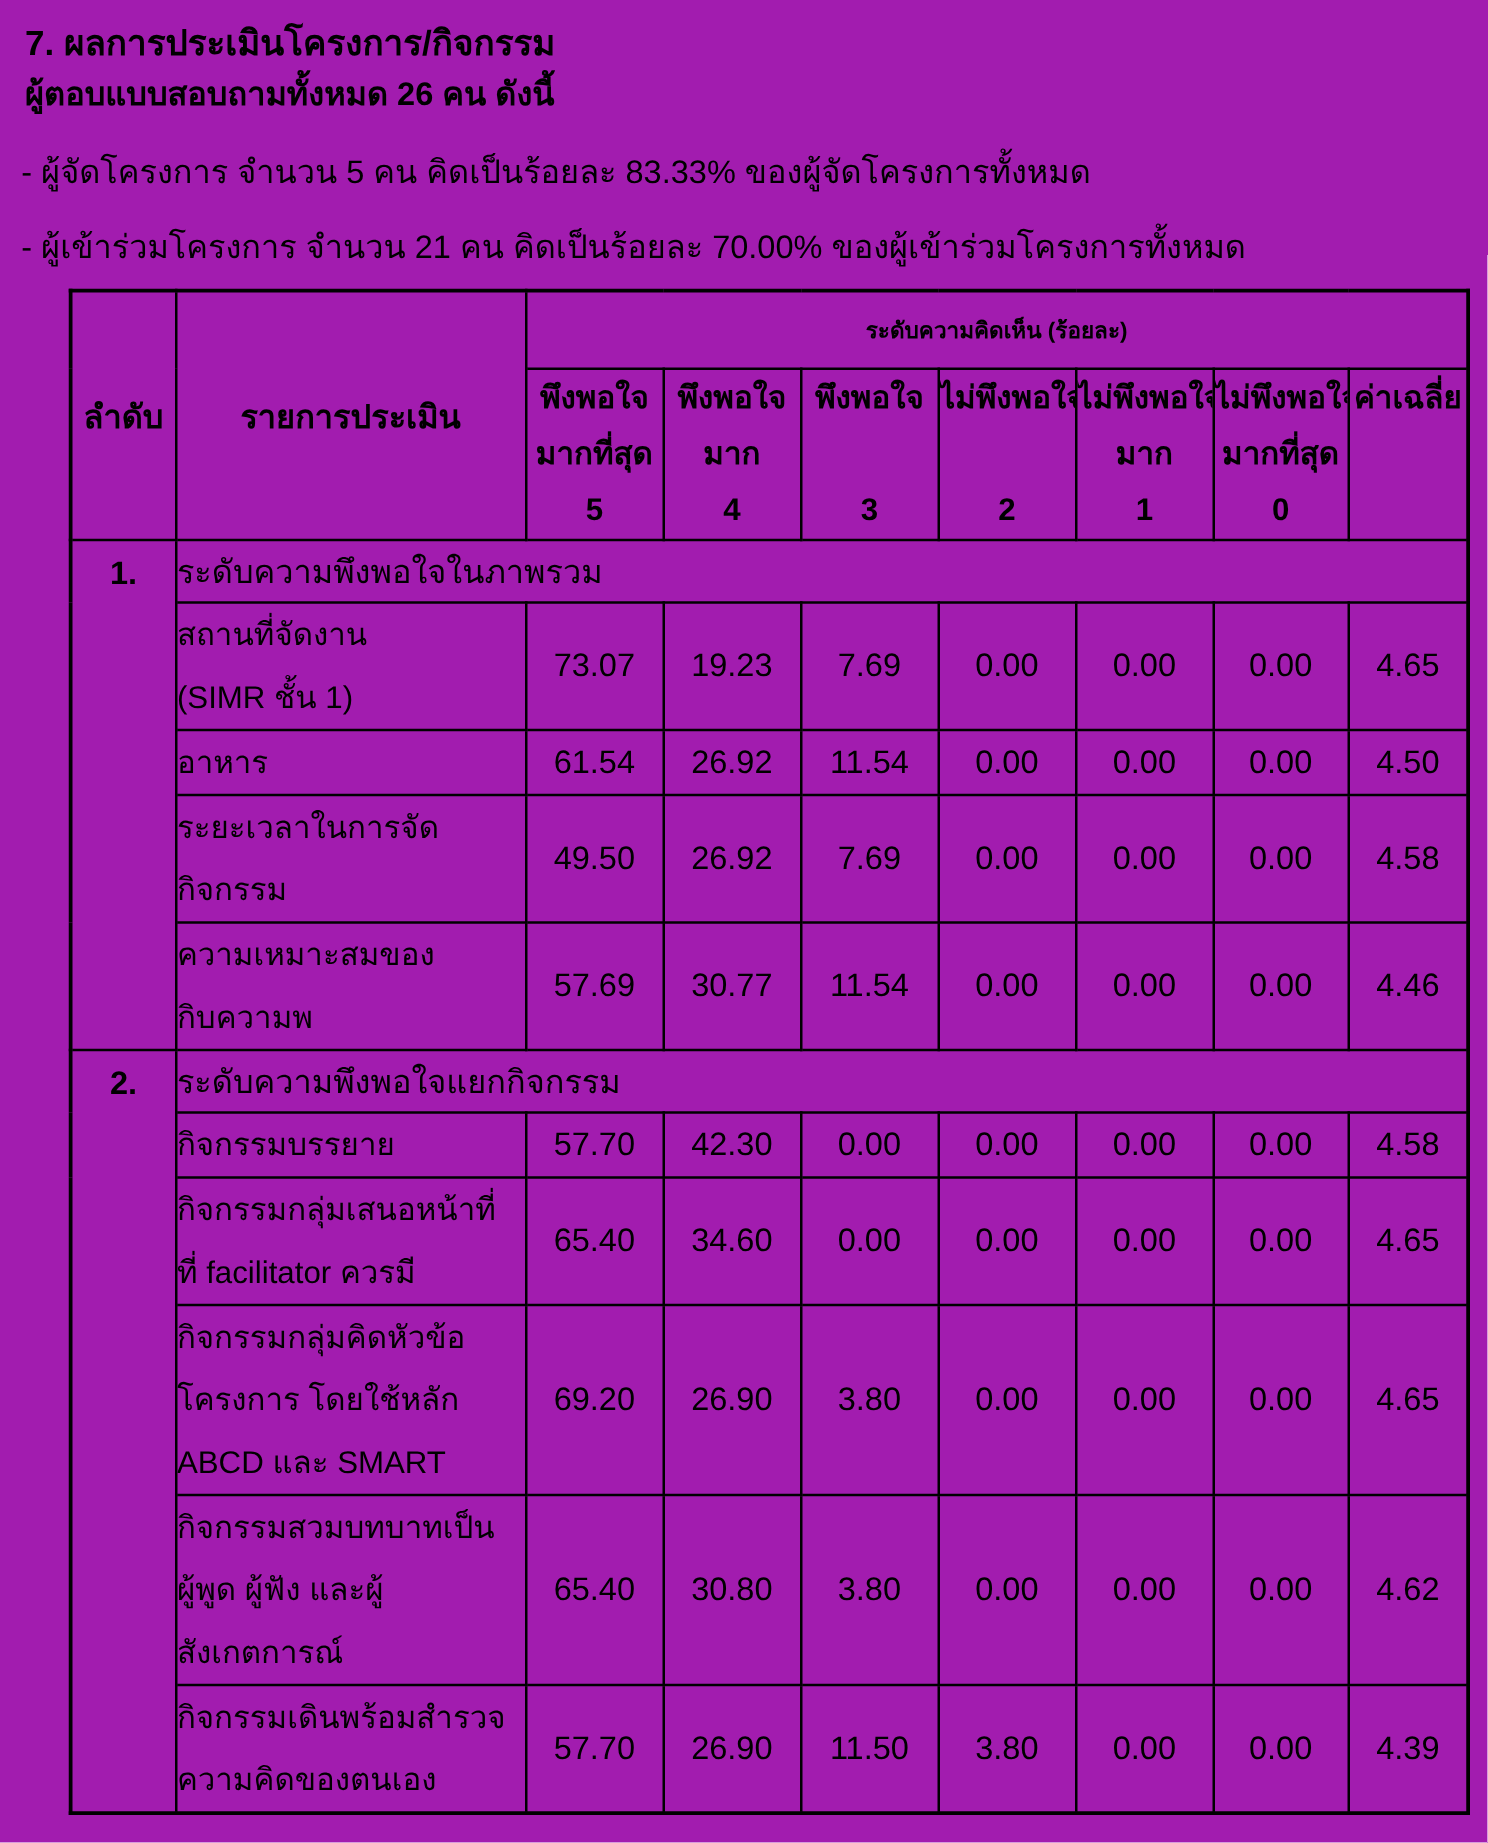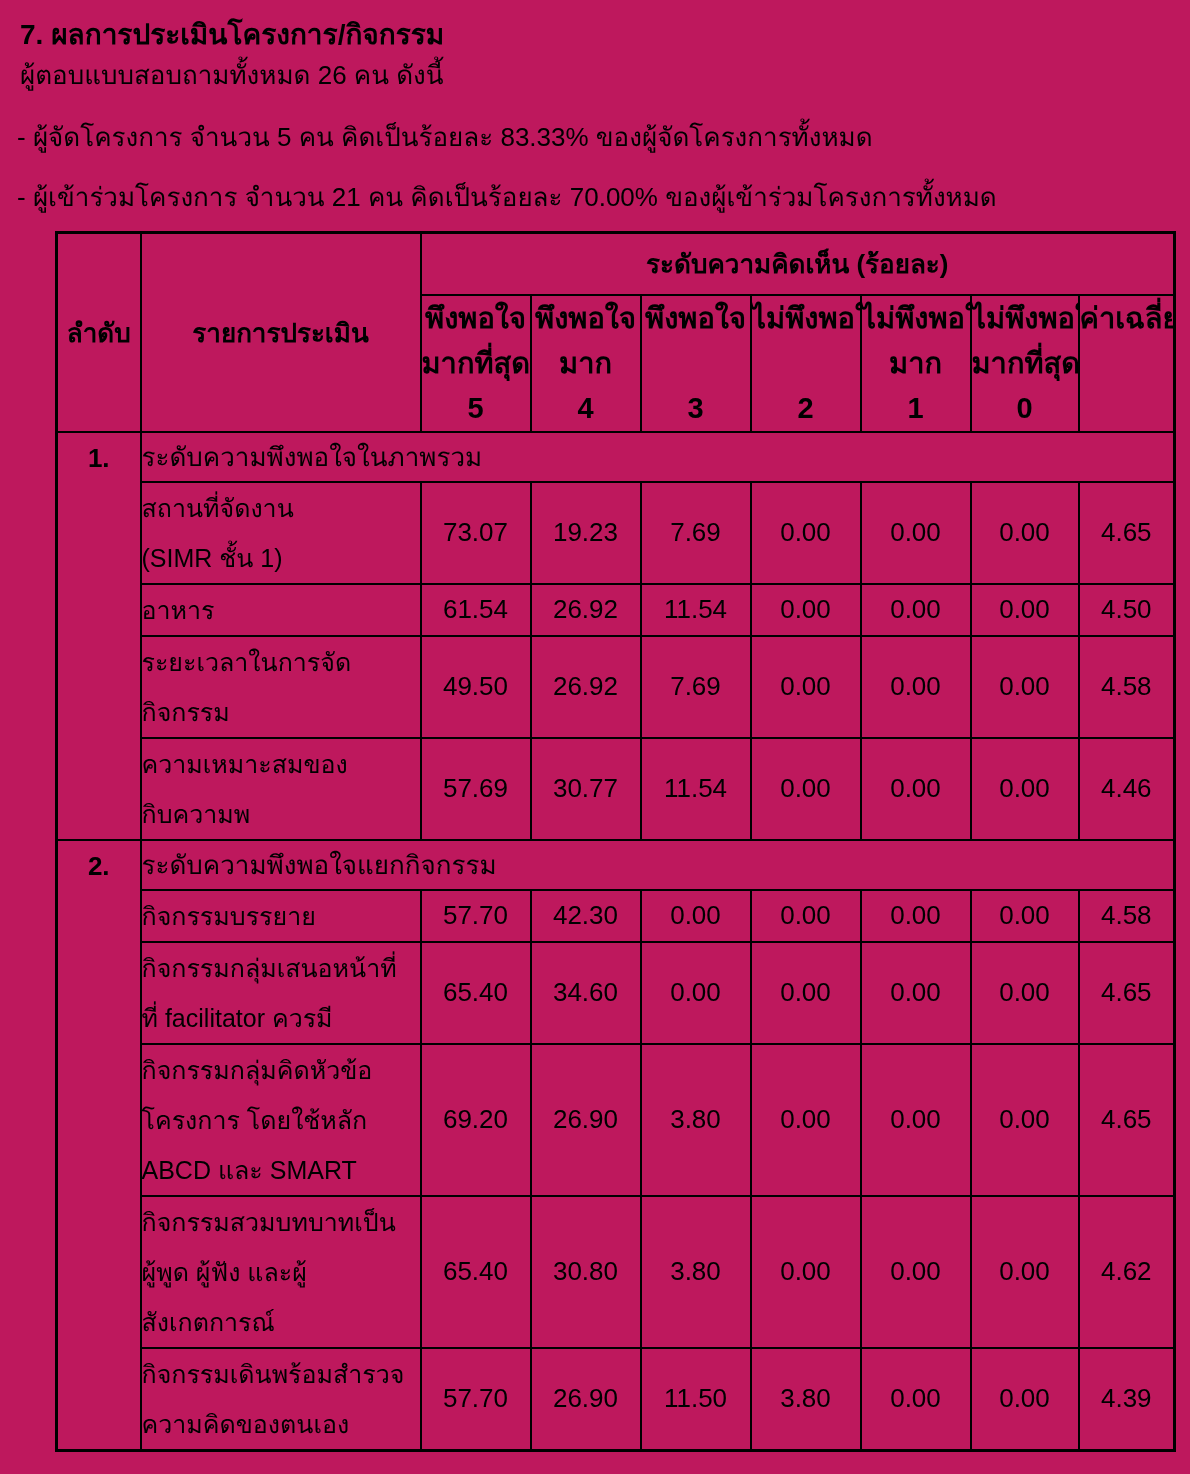--- a/index.html
+++ b/index.html
@@ -6,38 +6,38 @@
     margin: 0;
     padding: 0;
     background: #ffffff;
     color: #000000;
     font-family: "Liberation Sans", sans-serif;
   }
   #page {
     position: relative;
     width: 1190px;
     height: 1474px;
-    background: #be185d;
+    background: #a21caf;
     overflow: hidden;
   }
   .heading {
     position: absolute;
     left: 20px;
     top: 12px;
     font-size: 28px;
     font-weight: bold;
     white-space: nowrap;
   }
   .bodyline {
     position: absolute;
     left: 20px;
     font-size: 26px;
     white-space: nowrap;
   }
-  #intro  { top: 54px;  }
+  #intro  { top: 54px; font-weight: bold;  }
   #stat1  { top: 116px; left: 17px; }
   #stat2  { top: 176px; left: 17px; }
 
   table.eval {
     position: absolute;
     left: 55px;
     top: 231px;
     width: 1118px;
     border-collapse: collapse;
     table-layout: fixed;
@@ -58,28 +58,28 @@
   tr.h152 { height: 152px; }
 
   th.rowspan-head {
     font-size: 26px;
     font-weight: bold;
     text-align: center;
     vertical-align: middle;
     border-radius: 12px;
   }
   th.group-head {
-    font-size: 26px;
+    font-size: 18px;
     font-weight: bold;
     text-align: center;
     vertical-align: middle;
   }
   th.score-head, th.avg-head {
     font-weight: bold;
-    font-size: 29px;
+    font-size: 25px;
     text-align: center;
     vertical-align: top;
   }
   .hl {
     height: 45px;
     line-height: 45px;
     white-space: nowrap;
   }
   td.order-cell {
     font-size: 26px;

